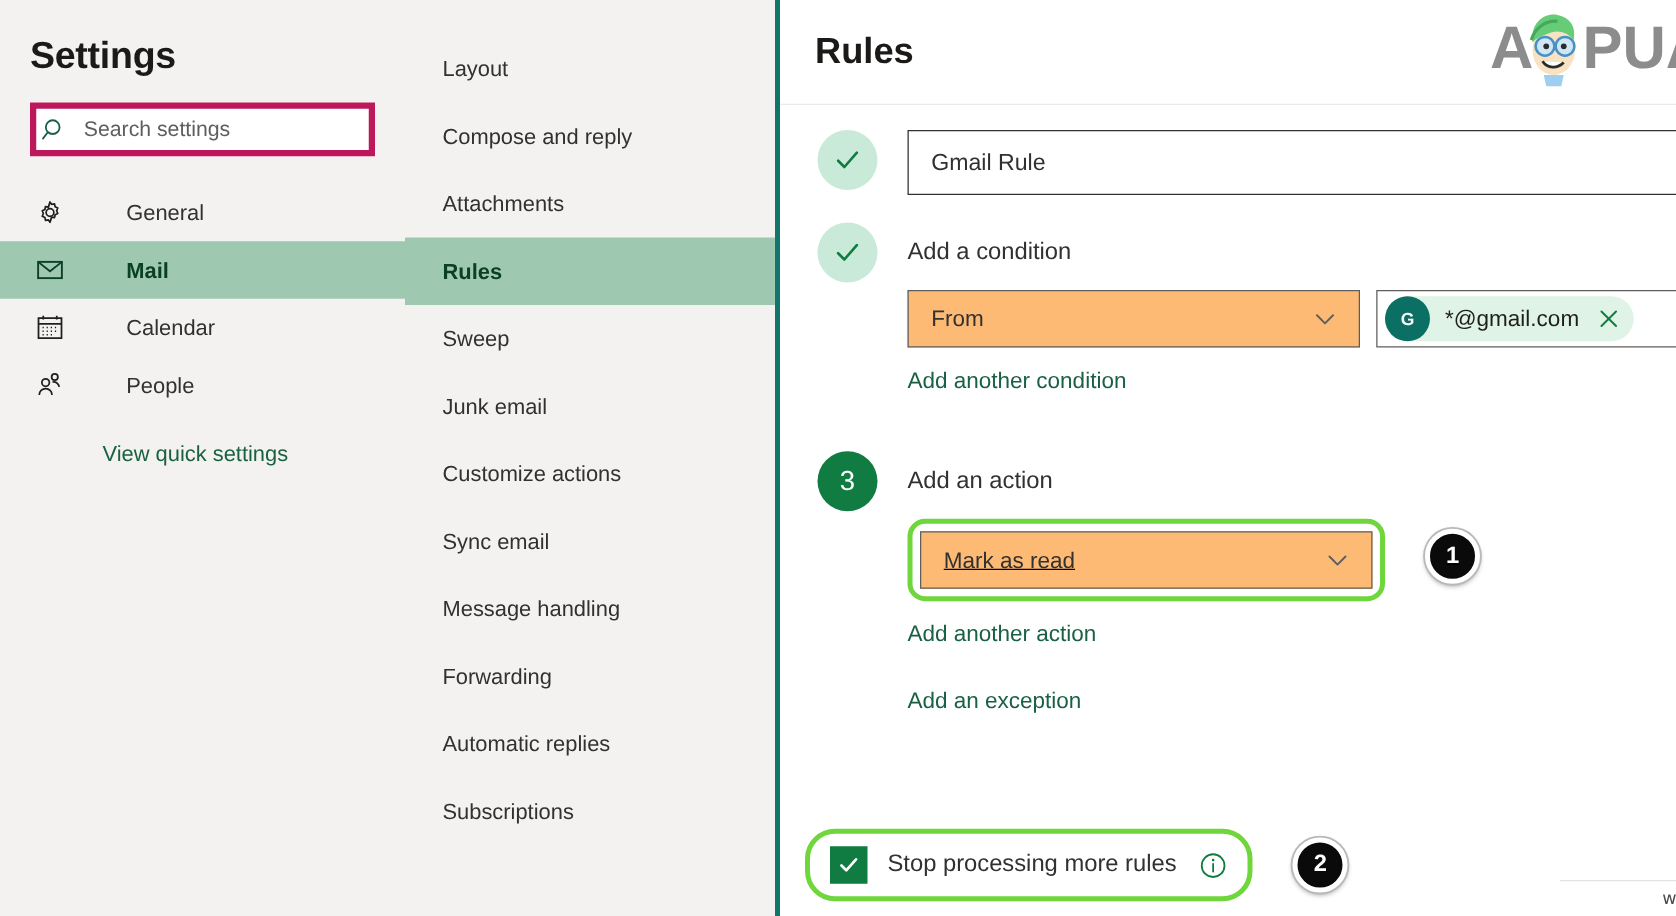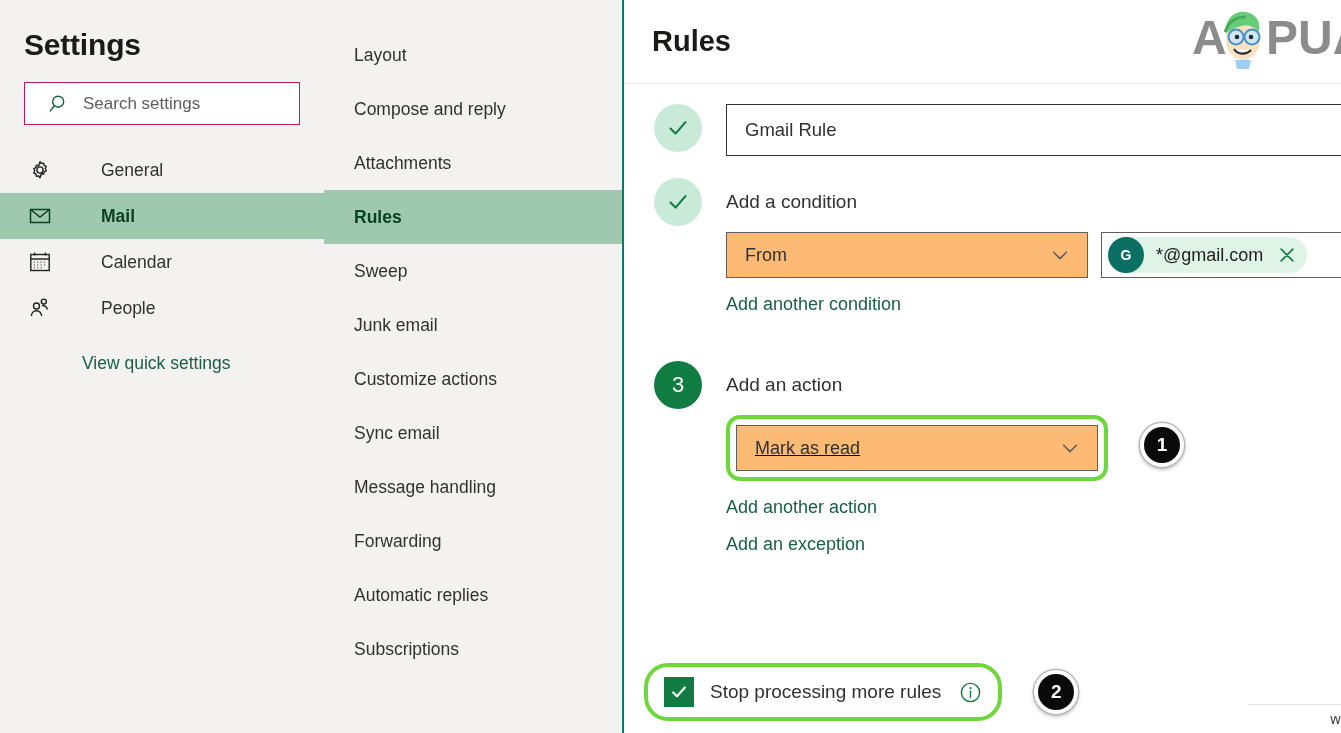--- a/index.html
+++ b/index.html
@@ -26,24 +26,24 @@
     font-size: 30px;
     font-weight: 600;
     color: #1b1a19;
     padding: 28px 0 0 24px;
     letter-spacing: -0.2px;
   }
   .search-wrap {
     margin: 20px 24px 0 24px;
     height: 43px;
     background: #ffffff;
-    border: 1px solid #be185d;
+    border: 5px solid #be185d;
     display: flex;
     align-items: center;
-    padding-left: 24px;
+    padding-left: 4px;
   }
   .search-icon { width: 22px; height: 22px; flex: 0 0 22px; display:block; }
   .search-text {
     font-size: 17px;
     color: #605e5c;
     margin-left: 12px;
   }
   .nav-list { margin-top: 22px; }
   .nav-item {
     height: 46px;
@@ -68,21 +68,21 @@
     color: #1a6144;
     cursor: pointer;
   }
 
   
   .col-subnav {
     width: 300px; height: 733px;
     background: #f3f2f1;
     flex: 0 0 300px;
     position: relative;
-    border-right: 2px solid #0f766e;
+    border-right: 4px solid #0f766e;
   }
   .sub-item {
     height: 54px;
     display: flex;
     align-items: center;
     padding-left: 30px;
     font-size: 17.5px;
     color: #323130;
     cursor: pointer;
   }
@@ -461,21 +461,21 @@
                       <path d="M5 9l7 7 7-7" stroke-linecap="round" stroke-linejoin="round"></path>
                     </svg>
                 </span>
               </div>
             </div>
             <div class="annot-gap"></div>
             <div class="badge-annot">1</div>
           </div>
           <div class="link-green">Add another action</div>
           <br>
-          <div class="link-green" style="margin-top:16px">Add an exception</div>
+          <div class="link-green" style="margin-top:32px">Add an exception</div>
         </div>
       </div>
 
     </div>
 
     <div class="bottom-rule"></div>
 
     <div class="stop-outer" style="left:20px;">
       <div class="stop-hl">
         <span class="cbx">

